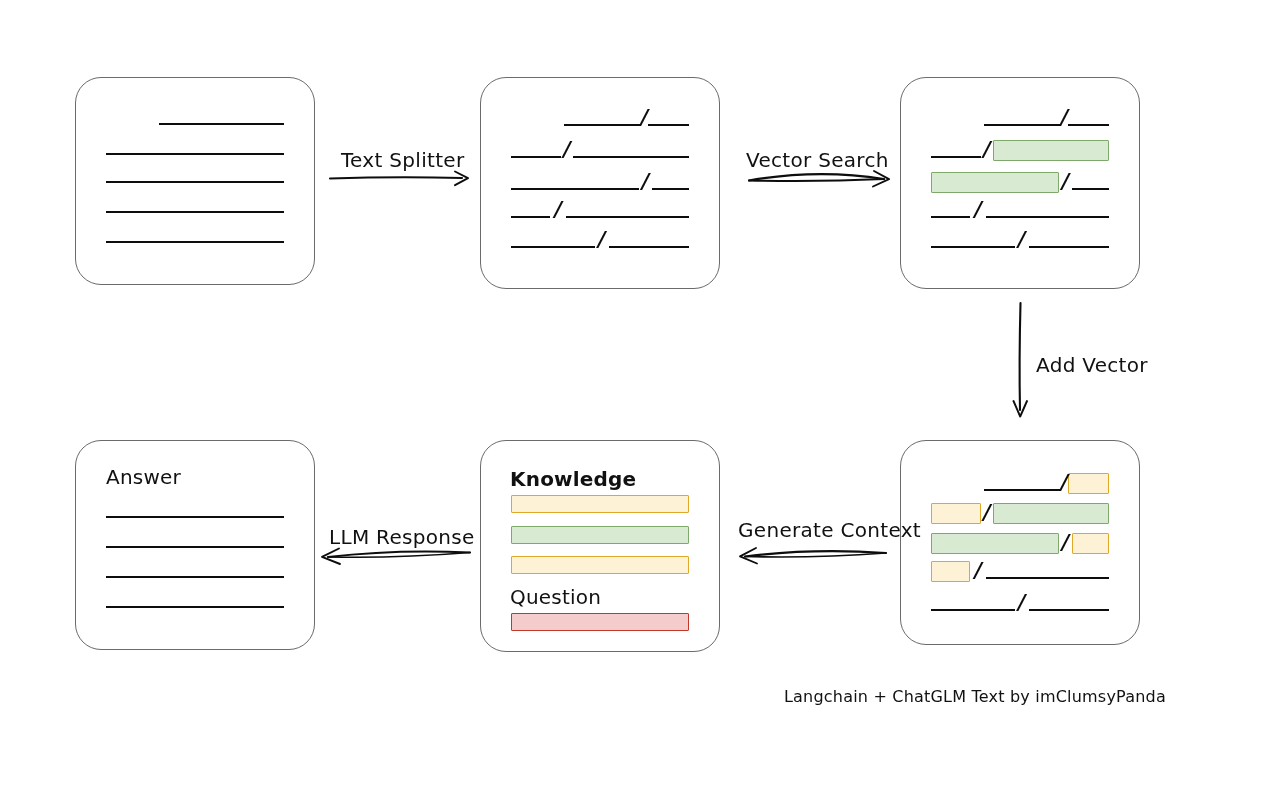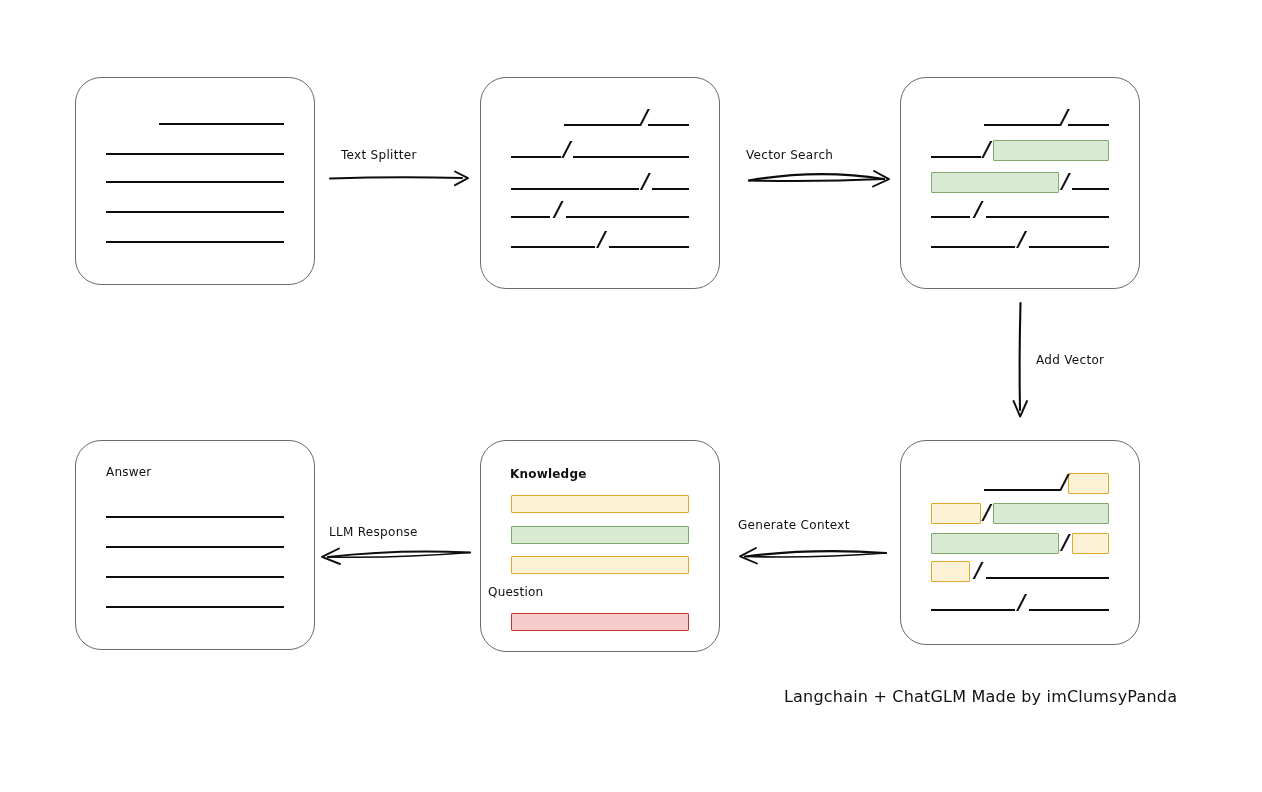--- a/index.html
+++ b/index.html
@@ -23,29 +23,29 @@
   .node-box {
     position: absolute;
     border: 1.4px solid #6b6b6b;
     border-radius: 26px;
     background: #ffffff;
     box-sizing: border-box;
   }
   .box-label {
     position: absolute;
     font-family: "DejaVu Sans", sans-serif;
-    font-size: 12px;
+    font-size: 20px;
     color: #111111;
     letter-spacing: 0.2px;
     white-space: nowrap;
   }
   .edge-label {
     position: absolute;
     font-family: "DejaVu Sans", sans-serif;
-    font-size: 12px;
+    font-size: 20px;
     color: #111111;
     white-space: nowrap;
     letter-spacing: 0.3px;
   }
   .caption {
     position: absolute;
     font-family: "DejaVu Sans", sans-serif;
     font-size: 16px;
     color: #111111;
     white-space: nowrap;
@@ -122,33 +122,33 @@
 <div class="node-box" style="left:900px; top:440px; width:240px; height:205px;"></div>
 
 <div class="node-box" style="left:480px; top:440px; width:240px; height:212px;"></div>
 
 <div class="node-box" style="left:75px; top:440px; width:240px; height:210px;"></div>
 
 <div class="box-label" style="left:106px; top:465px;">Answer</div>
 
 <div class="box-label" style="left:510px; top:467px;font-weight:bold;">Knowledge</div>
 
-<div class="box-label" style="left:488px; top:585px;">Question</div>
+<div class="box-label" style="left:510px; top:585px;">Question</div>
 
 <div class="edge-label" style="left:341px; top:148px;">Text Splitter</div>
 
 <div class="edge-label" style="left:746px; top:148px;">Vector Search</div>
 
 <div class="edge-label" style="left:1036px; top:353px;">Add Vector</div>
 
 <div class="edge-label" style="left:738px; top:518px;">Generate Context</div>
 
 <div class="edge-label" style="left:329px; top:525px;text-align:right;">LLM Response</div>
 
-<div class="caption" style="left:784px; top:687px;">Langchain + ChatGLM Made by imClumsyPanda</div>
+<div class="caption" style="left:784px; top:687px;">Langchain + ChatGLM Text by imClumsyPanda</div>
 
 <div id="content-layer">
     <div class="rule" style="left: 159.4px; top: 123px; width: 124.6px;"></div>
     <div class="rule" style="left: 106px; top: 153px; width: 178px;"></div>
     <div class="rule" style="left: 106px; top: 181px; width: 178px;"></div>
     <div class="rule" style="left: 106px; top: 211px; width: 178px;"></div>
     <div class="rule" style="left: 106px; top: 241px; width: 178px;"></div>
     <div class="rule" style="left: 564.4px; top: 124px; width: 76.54px;"></div>
     <div class="rule" style="left: 648.06px; top: 124px; width: 40.94px;"></div>
     <div class="slash" style="left: 640.5px; top: 106px;">/</div>

